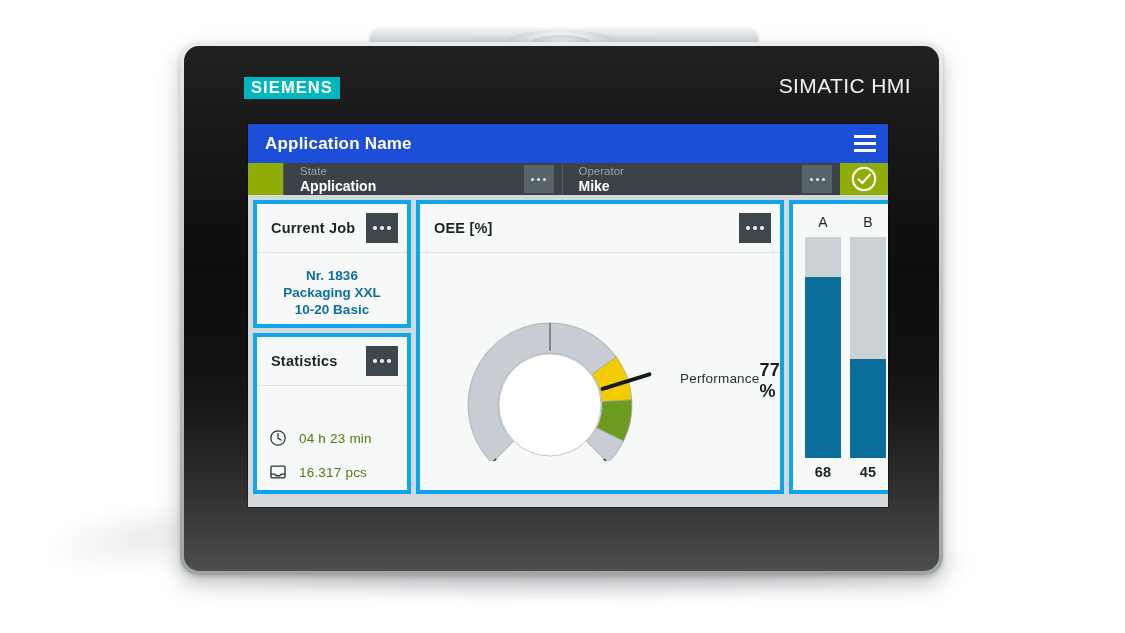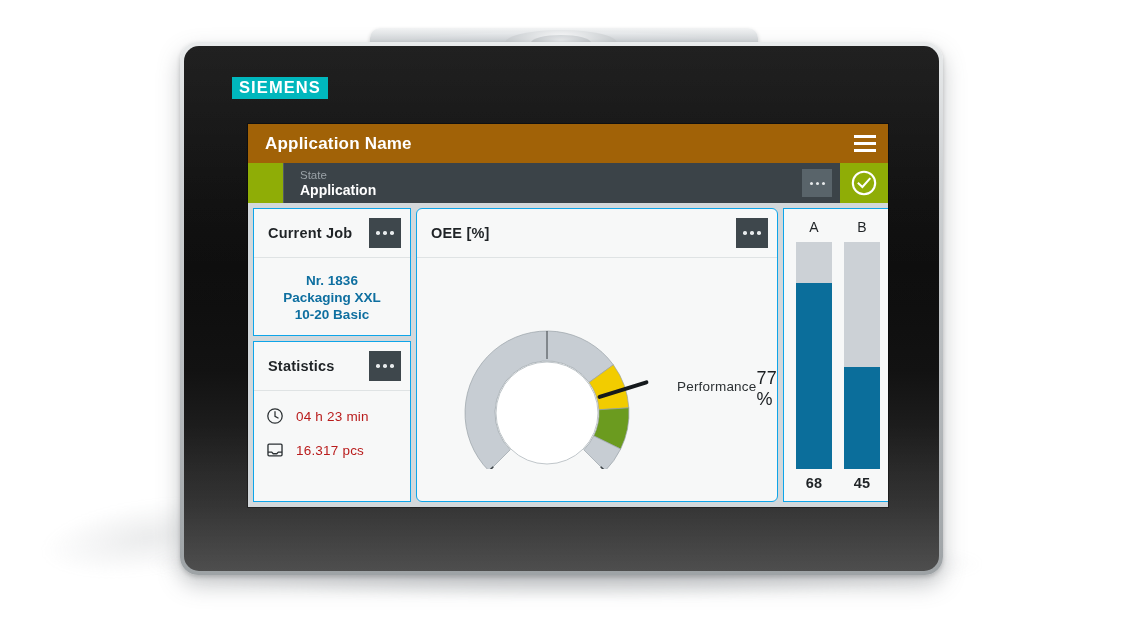--- a/index.html
+++ b/index.html
@@ -106,21 +106,21 @@
   .device-bottom-gloss{
     position:absolute;
     left:0; right:0; bottom:0; height:28%;
     background: linear-gradient(180deg, rgba(255,255,255,0) 0%, rgba(255,255,255,0.045) 55%, rgba(255,255,255,0.10) 100%);
     pointer-events:none;
   }
 
   
   .siemens-logo {
     position: absolute;
-    left: 48px;
+    left: 60px;
     top: 31px;
     background: #00b7bd;
     color: #ffffff;
     font-size: 16.5px;
     font-weight: bold;
     letter-spacing: 1.1px;
     padding: 2px 7px 3px 7px;
     line-height: 1.05;
     font-family: "Liberation Sans", sans-serif;
   }
@@ -143,21 +143,21 @@
     width: 640px;
     height: 383px;
     background: #d3d8db;
     overflow: hidden;
     box-shadow: 0 0 0 1px rgba(0,0,0,0.35);
   }
 
   
   .titlebar {
     height: 39px;
-    background: #a16207;
+    background: #1d4ed8;
     display: flex;
     align-items: center;
     justify-content: space-between;
     padding: 0 0 0 17px;
     box-sizing: border-box;
   }
   .app-title {
     color: #ffffff;
     font-size: 17px;
     font-weight: bold;
@@ -171,21 +171,21 @@
     cursor: pointer;
   }
   .hamburger span {
     display:block;
     width: 22px; height: 3px;
     background: #ffffff;
   }
 
   
   .statusbar {
-    height: 40px;
+    height: 32px;
     display: flex;
     background: #3b4348;
     align-items: stretch;
   }
   .status-accent {
     width: 35px;
     background: #8fad06;
     flex: 0 0 35px;
   }
   .status-tile {
@@ -252,21 +252,21 @@
   }
   .col-left  { width: 158px; display:flex; flex-direction:column; gap:5px; flex:0 0 158px;}
   .col-mid   { flex: 1 1 auto; display:flex; flex-direction:column;}
   .col-right { width: 158px; flex: 0 0 158px; display:flex; flex-direction:column;}
 
   .card {
     background: #f7f8f8;
     display: flex;
     flex-direction: column;
     min-height: 0;
-    border: 1px solid #0ea5e9;
+    border: 4px solid #0ea5e9;
     box-sizing: border-box;
   }
   .card-head {
     height: 49px;
     flex: 0 0 49px;
     display: flex;
     align-items: center;
     justify-content: space-between;
     padding: 0 9px 0 14px;
     box-sizing: border-box;
@@ -300,35 +300,35 @@
     color: #0e6fa0;
     font-size: 13.5px;
     font-weight: bold;
     line-height: 17px;
   }
 
   
   .stats-body { padding: 16px 12px 10px 12px; display:flex; flex-direction:column; gap:16px;}
   .stat-row { display:flex; align-items:center; gap:12px; }
   .stat-ico { width:18px; height:18px; flex:0 0 18px; color:#2c3134; }
-  .stat-text { color:#b91c1c; font-size:13.5px; letter-spacing:0.2px;}
+  .stat-text { color:#4d7c0f; font-size:13.5px; letter-spacing:0.2px;}
 
   
   .oee-body { display:flex; flex-direction:row; align-items:center; justify-content:space-between; padding-top: 10px;}
   .gauge-wrap { width: 260px; height: 168px; position: relative; }
   .gauge-caption {
     color: #2c3134;
     font-size: 13.5px;
     margin-top: 4px;
     letter-spacing:0.2px;
   }
   .gauge-value {
     color: #1a1e21;
     font-size: 18px;
-    font-weight: normal;
+    font-weight: bold;
     margin-top: 8px;
     letter-spacing: 0.2px;
   }
 
   
   .mod-body { display:flex; flex-direction:column; padding: 10px 12px 10px 12px; box-sizing:border-box;}
   .mod-labels, .mod-values { display:flex; justify-content:space-between; }
   .mod-labels span, .mod-values span {
     width: 36px; text-align:center;
     color:#1f2326;
@@ -364,20 +364,21 @@
 
   <div class="mount-arm"></div>
   <div class="mount-hub"></div>
 
   <div class="device">
     <div class="device-face">
       <div class="device-gloss"></div>
       <div class="device-bottom-gloss"></div>
 
       <div class="siemens-logo">SIEMENS</div>
+      <div class="simatic-label">SIMATIC HMI</div>
 
       <div class="screen">
 
         <div class="titlebar">
           <div class="app-title">Application Name</div>
           <div class="hamburger">
             <span></span>
             <span></span>
             <span></span>
           </div>
@@ -392,20 +393,31 @@
               <div class="status-value">Application</div>
             </div>
             <div class="dots-btn">
               <i></i>
                 <i></i>
                 <i></i>
             </div>
           </div>
 
 
+          <div class="status-tile">
+            <div class="status-text">
+              <div class="status-label">Operator</div>
+              <div class="status-value">Mike</div>
+            </div>
+            <div class="dots-btn">
+              <i></i>
+                <i></i>
+                <i></i>
+            </div>
+          </div>
 
           <div class="status-ok">
             <svg width="28" height="28" viewBox="0 0 28 28">
               <circle cx="14" cy="14" r="11.2" fill="none" stroke="#ffffff" stroke-width="2.1"></circle>
               <path d="M8.6 14.4 L12.4 18.0 L19.6 9.9" fill="none" stroke="#ffffff" stroke-width="2.1" stroke-linecap="square" stroke-linejoin="miter"></path>
             </svg>
           </div>
         </div>
 
         <div class="content">
@@ -421,21 +433,21 @@
                     <i></i>
                 </div>
               </div>
               <div class="card-body job-body">
                 <div class="job-line">Nr. 1836</div>
                 <div class="job-line">Packaging XXL</div>
                 <div class="job-line">10-20 Basic</div>
               </div>
             </div>
 
-            <div class="card" style="flex:1 1 auto;">
+            <div class="card" style="flex:1 1 auto;gap:27px;">
               <div class="card-head">
                 <div class="card-title">Statistics</div>
                 <div class="dots-btn-dark">
                   <i></i>
                     <i></i>
                     <i></i>
                 </div>
               </div>
               <div class="card-body stats-body">
                 <div class="stat-row">
@@ -451,21 +463,21 @@
                     <path d="M2.2 12.4 H6.4 L8.0 14.2 H12.0 L13.6 12.4 H17.8" fill="none" stroke="#2c3134" stroke-width="1.5" stroke-linejoin="round"></path>
                   </svg>
                   <div class="stat-text">16.317 pcs</div>
                 </div>
               </div>
             </div>
 
           </div>
 
           <div class="col-mid">
-            <div class="card" style="flex:1 1 auto;border-radius:6px;">
+            <div class="card" style="flex:1 1 auto;">
               <div class="card-head">
                 <div class="card-title">OEE [%]</div>
                 <div class="dots-btn-dark">
                   <i></i>
                     <i></i>
                     <i></i>
                 </div>
               </div>
               <div class="card-body oee-body">
                 <div class="gauge-wrap">

